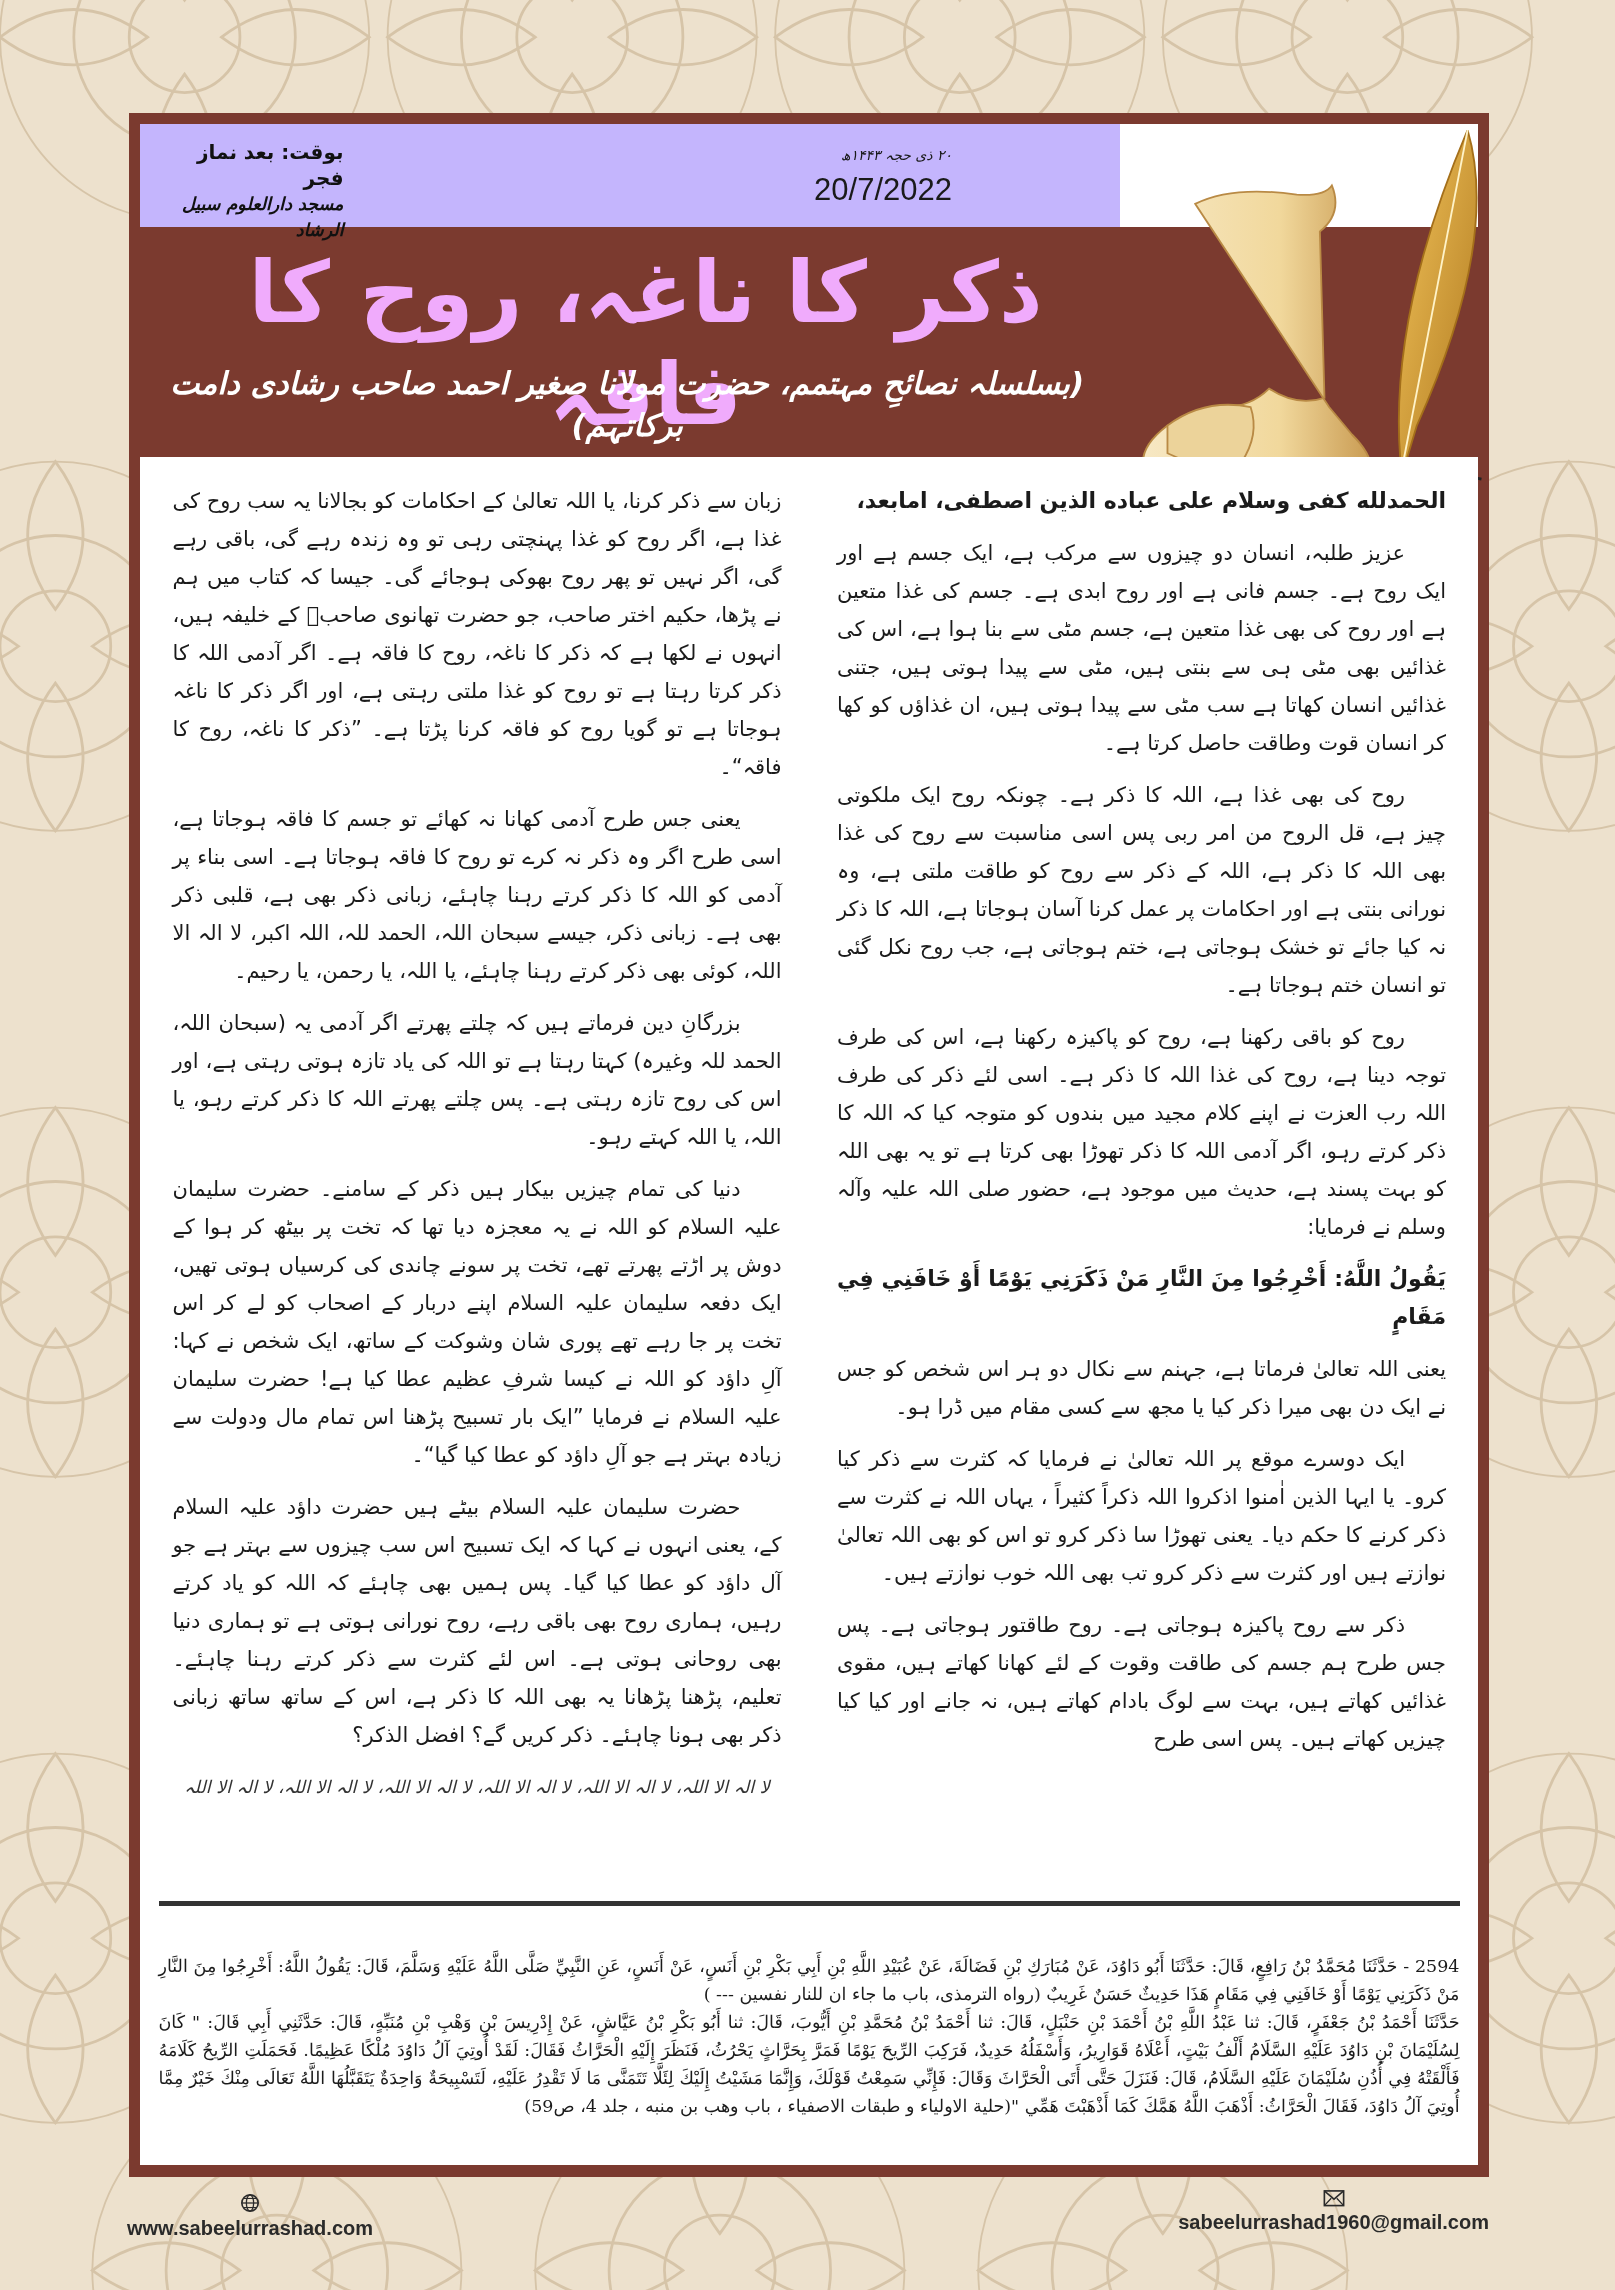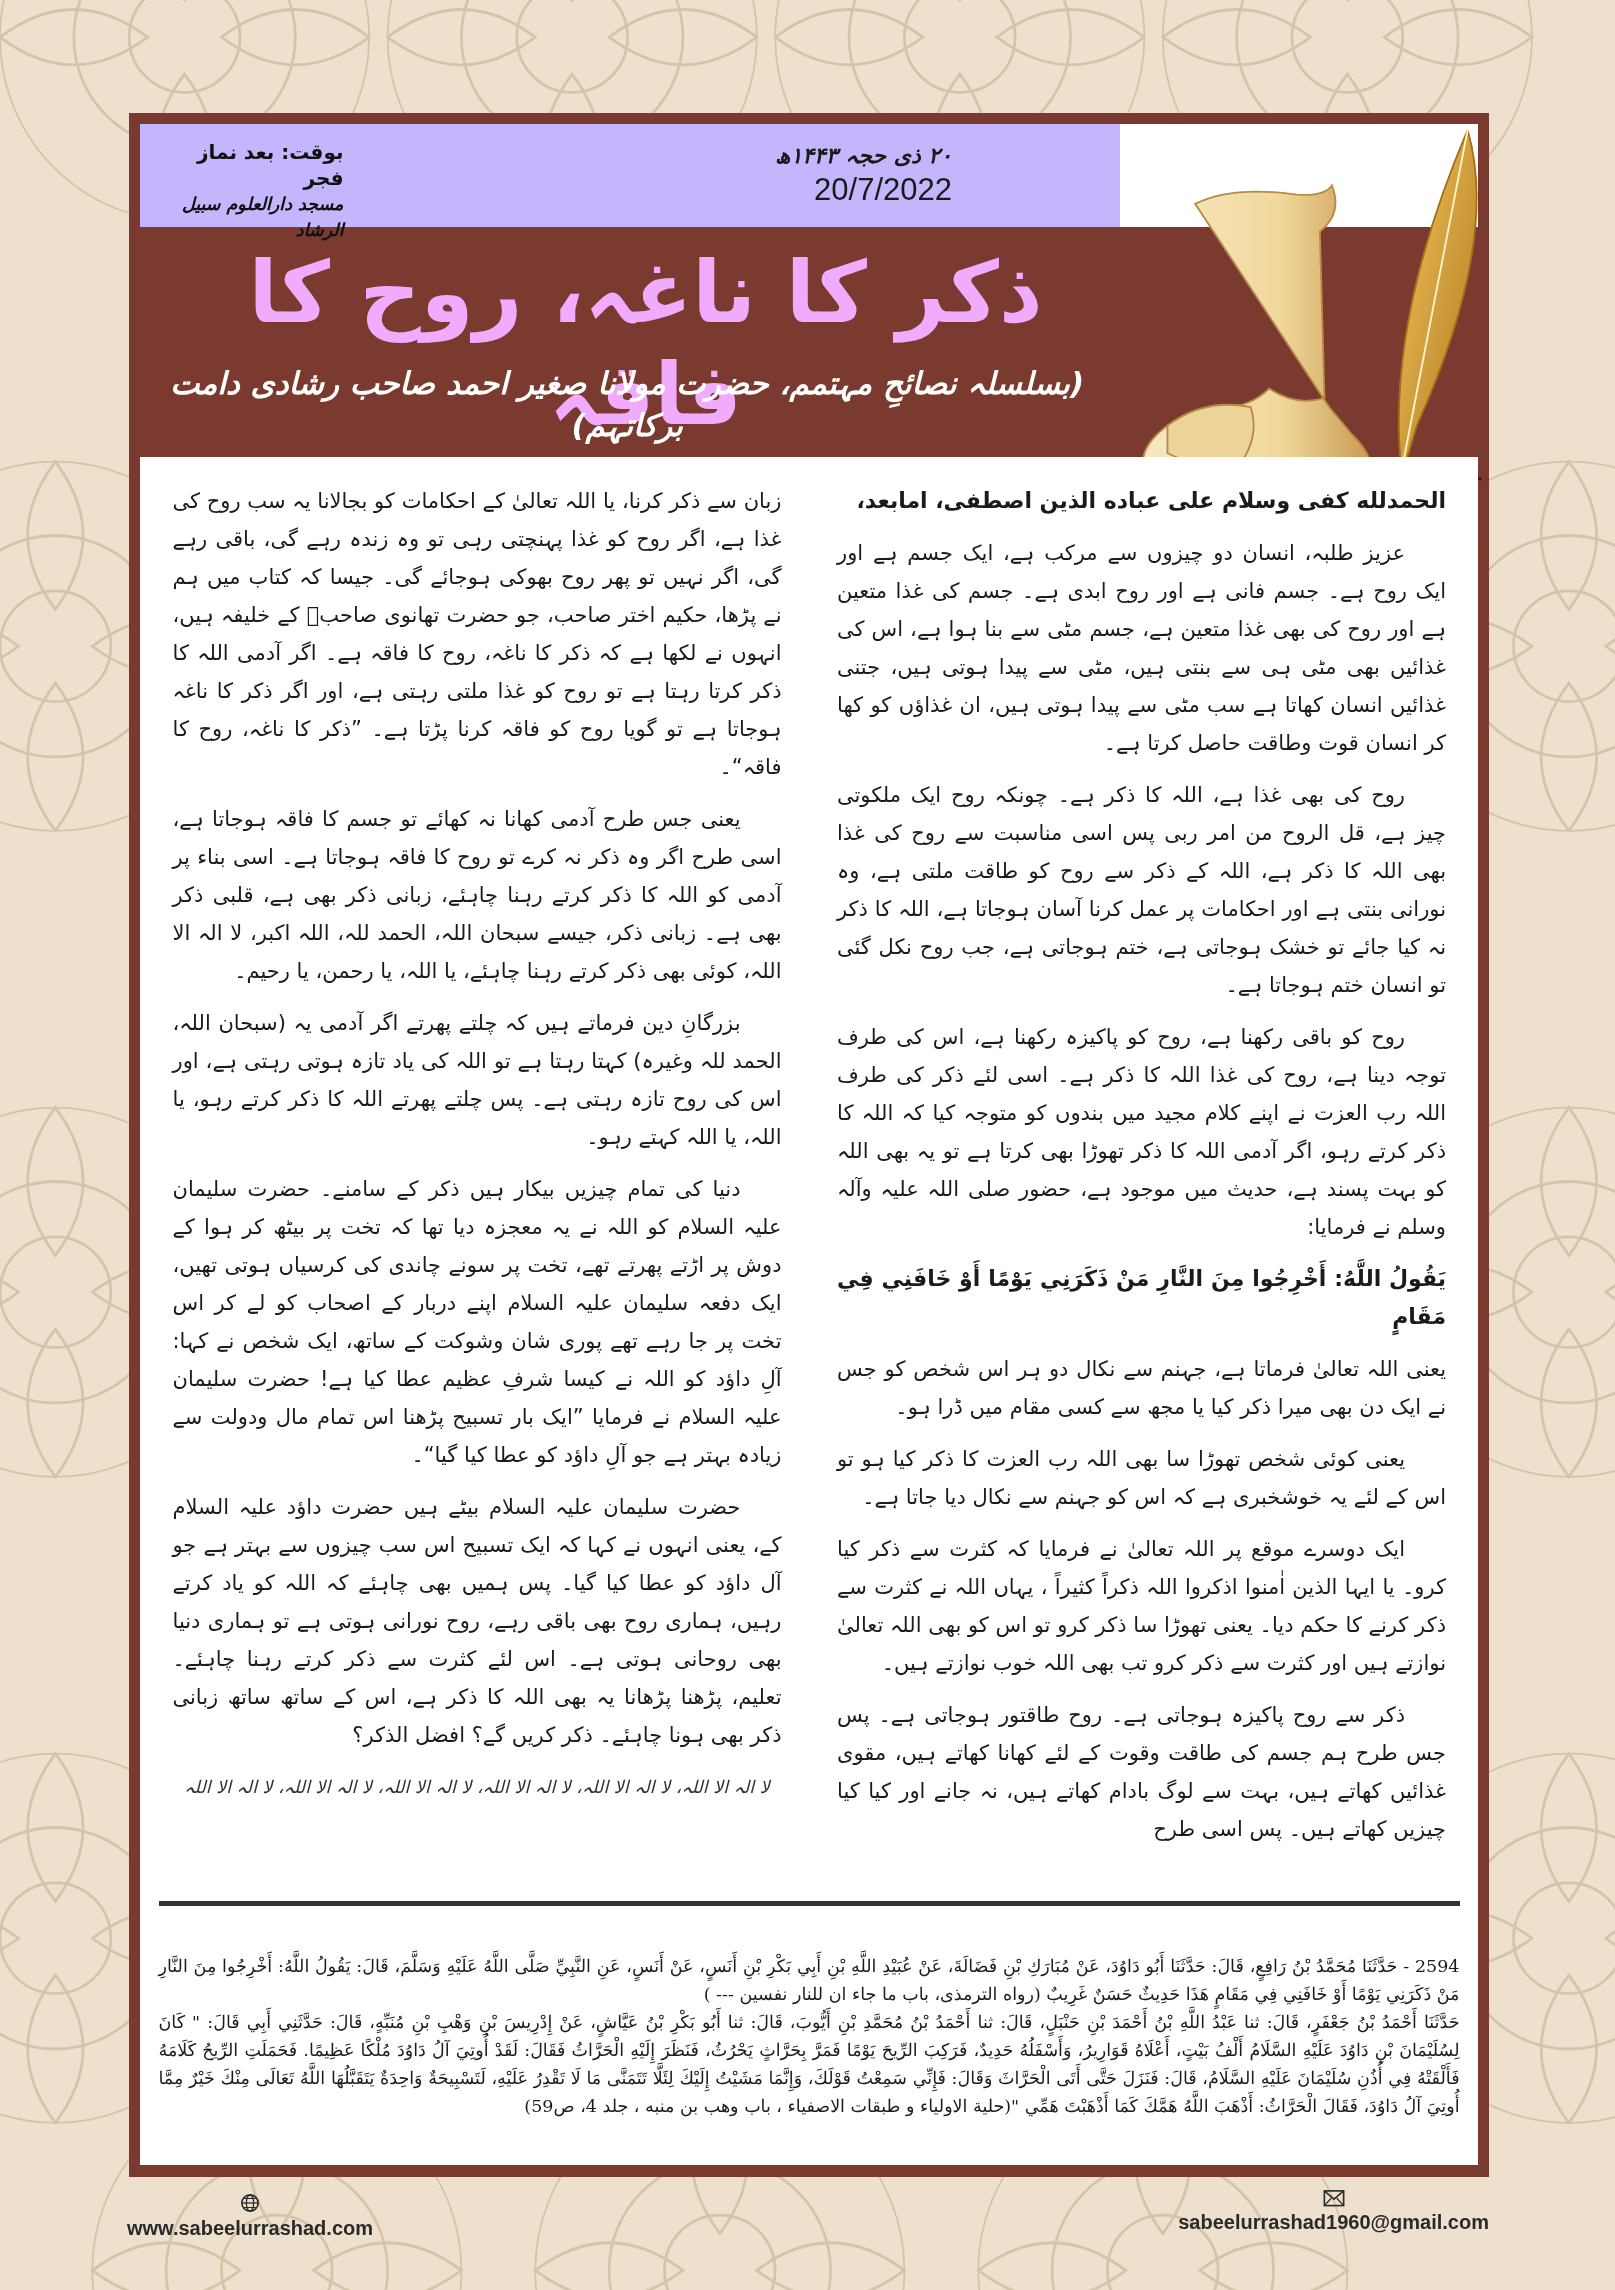--- a/index.html
+++ b/index.html
@@ -22,21 +22,21 @@
   }
   .timing {
     position:absolute; left:18.5px; top:14.8px; direction:rtl; text-align:right; width:185px;
     color:#111;
   }
   .timing .t1 { font-weight:bold; font-size:20px; line-height:26px; }
   .timing .t2 { font-style:italic; font-weight:bold; font-size:17.5px; line-height:26px; }
   .dates {
     position:absolute; left:609px; top:16.6px; width:203px; text-align:right; color:#1a1a1a;
   }
-  .dates .hijri { direction:rtl; font-weight:bold; font-style:italic; font-size:22px; line-height:29.5px; }
+  .dates .hijri { direction:rtl; font-weight:normal; font-style:italic; font-size:14px; line-height:29.5px; }
   .dates .greg { font-family:"Liberation Sans", sans-serif; font-size:31px; line-height:39px; }
   .title {
     position:absolute; left:55px; top:129px; width:923px; text-align:center;
     color:#f0abfc; font-weight:bold; font-size:85px; line-height:102px; direction:rtl;
     font-family:"DejaVu Sans", sans-serif;
   }
   .subtitle {
     position:absolute; left:9.2px; top:249px; width:978px; text-align:center;
     color:#ffffff; font-style:italic; font-weight:bold; font-size:31px; line-height:42px; direction:rtl;
   }
@@ -135,21 +135,20 @@
   </svg>
 
   <div class="content">
     <div class="col col-right">
       <p class="bismillah">الحمدلله کفی وسلام علی عباده الذین اصطفی، امابعد،</p>
       <p class="indent">عزیز طلبہ، انسان دو چیزوں سے مرکب ہے، ایک جسم ہے اور ایک روح ہے۔ جسم فانی ہے اور روح ابدی ہے۔ جسم کی غذا متعین ہے اور روح کی بھی غذا متعین ہے، جسم مٹی سے بنا ہوا ہے، اس کی غذائیں بھی مٹی ہی سے بنتی ہیں، مٹی سے پیدا ہوتی ہیں، جتنی غذائیں انسان کھاتا ہے سب مٹی سے پیدا ہوتی ہیں، ان غذاؤں کو کھا کر انسان قوت وطاقت حاصل کرتا ہے۔</p>
       <p class="indent">روح کی بھی غذا ہے، اللہ کا ذکر ہے۔ چونکہ روح ایک ملکوتی چیز ہے، قل الروح من امر ربی پس اسی مناسبت سے روح کی غذا بھی اللہ کا ذکر ہے، اللہ کے ذکر سے روح کو طاقت ملتی ہے، وہ نورانی بنتی ہے اور احکامات پر عمل کرنا آسان ہوجاتا ہے، اللہ کا ذکر نہ کیا جائے تو خشک ہوجاتی ہے، ختم ہوجاتی ہے، جب روح نکل گئی تو انسان ختم ہوجاتا ہے۔</p>
       <p class="indent">روح کو باقی رکھنا ہے، روح کو پاکیزہ رکھنا ہے، اس کی طرف توجہ دینا ہے، روح کی غذا اللہ کا ذکر ہے۔ اسی لئے ذکر کی طرف اللہ رب العزت نے اپنے کلام مجید میں بندوں کو متوجہ کیا کہ اللہ کا ذکر کرتے رہو، اگر آدمی اللہ کا ذکر تھوڑا بھی کرتا ہے تو یہ بھی اللہ کو بہت پسند ہے، حدیث میں موجود ہے، حضور صلی اللہ علیہ وآلہ وسلم نے فرمایا:</p>
       <p class="arabic-q">يَقُولُ اللَّهُ: أَخْرِجُوا مِنَ النَّارِ مَنْ ذَكَرَنِي يَوْمًا أَوْ خَافَنِي فِي مَقَامٍ</p>
       <p>یعنی اللہ تعالیٰ فرماتا ہے، جہنم سے نکال دو ہر اس شخص کو جس نے ایک دن بھی میرا ذکر کیا یا مجھ سے کسی مقام میں ڈرا ہو۔</p>
-      <p class="indent">یعنی کوئی شخص تھوڑا سا بھی اللہ رب العزت کا ذکر کیا ہو تو اس کے لئے یہ خوشخبری ہے کہ اس کو جہنم سے نکال دیا جاتا ہے۔</p>
       <p class="indent">ایک دوسرے موقع پر اللہ تعالیٰ نے فرمایا کہ کثرت سے ذکر کیا کرو۔ یا ایہا الذین اٰمنوا اذکروا اللہ ذکراً کثیراً ، یہاں اللہ نے کثرت سے ذکر کرنے کا حکم دیا۔ یعنی تھوڑا سا ذکر کرو تو اس کو بھی اللہ تعالیٰ نوازتے ہیں اور کثرت سے ذکر کرو تب بھی اللہ خوب نوازتے ہیں۔</p>
       <p class="indent">ذکر سے روح پاکیزہ ہوجاتی ہے۔ روح طاقتور ہوجاتی ہے۔ پس جس طرح ہم جسم کی طاقت وقوت کے لئے کھانا کھاتے ہیں، مقوی غذائیں کھاتے ہیں، بہت سے لوگ بادام کھاتے ہیں، نہ جانے اور کیا کیا چیزیں کھاتے ہیں۔ پس اسی طرح</p>
     </div>
 
     <div class="col col-left">
       <p>زبان سے ذکر کرنا، یا اللہ تعالیٰ کے احکامات کو بجالانا یہ سب روح کی غذا ہے، اگر روح کو غذا پہنچتی رہی تو وہ زندہ رہے گی، باقی رہے گی، اگر نہیں تو پھر روح بھوکی ہوجائے گی۔ جیسا کہ کتاب میں ہم نے پڑھا، حکیم اختر صاحب، جو حضرت تھانوی صاحبؒ کے خلیفہ ہیں، انہوں نے لکھا ہے کہ ذکر کا ناغہ، روح کا فاقہ ہے۔ اگر آدمی اللہ کا ذکر کرتا رہتا ہے تو روح کو غذا ملتی رہتی ہے، اور اگر ذکر کا ناغہ ہوجاتا ہے تو گویا روح کو فاقہ کرنا پڑتا ہے۔ ”ذکر کا ناغہ، روح کا فاقہ“۔</p>
       <p class="indent">یعنی جس طرح آدمی کھانا نہ کھائے تو جسم کا فاقہ ہوجاتا ہے، اسی طرح اگر وہ ذکر نہ کرے تو روح کا فاقہ ہوجاتا ہے۔ اسی بناء پر آدمی کو اللہ کا ذکر کرتے رہنا چاہئے، زبانی ذکر بھی ہے، قلبی ذکر بھی ہے۔ زبانی ذکر، جیسے سبحان اللہ، الحمد للہ، اللہ اکبر، لا الہ الا اللہ، کوئی بھی ذکر کرتے رہنا چاہئے، یا اللہ، یا رحمن، یا رحیم۔</p>
       <p class="indent">بزرگانِ دین فرماتے ہیں کہ چلتے پھرتے اگر آدمی یہ (سبحان اللہ، الحمد للہ وغیرہ) کہتا رہتا ہے تو اللہ کی یاد تازہ ہوتی رہتی ہے، اور اس کی روح تازہ رہتی ہے۔ پس چلتے پھرتے اللہ کا ذکر کرتے رہو، یا اللہ، یا اللہ کہتے رہو۔</p>
       <p class="indent">دنیا کی تمام چیزیں بیکار ہیں ذکر کے سامنے۔ حضرت سلیمان علیہ السلام کو اللہ نے یہ معجزہ دیا تھا کہ تخت پر بیٹھ کر ہوا کے دوش پر اڑتے پھرتے تھے، تخت پر سونے چاندی کی کرسیاں ہوتی تھیں، ایک دفعہ سلیمان علیہ السلام اپنے دربار کے اصحاب کو لے کر اس تخت پر جا رہے تھے پوری شان وشوکت کے ساتھ، ایک شخص نے کہا: آلِ داؤد کو اللہ نے کیسا شرفِ عظیم عطا کیا ہے! حضرت سلیمان علیہ السلام نے فرمایا ”ایک بار تسبیح پڑھنا اس تمام مال ودولت سے زیادہ بہتر ہے جو آلِ داؤد کو عطا کیا گیا“۔</p>
       <p class="indent">حضرت سلیمان علیہ السلام بیٹے ہیں حضرت داؤد علیہ السلام کے، یعنی انہوں نے کہا کہ ایک تسبیح اس سب چیزوں سے بہتر ہے جو آل داؤد کو عطا کیا گیا۔ پس ہمیں بھی چاہئے کہ اللہ کو یاد کرتے رہیں، ہماری روح بھی باقی رہے، روح نورانی ہوتی ہے تو ہماری دنیا بھی روحانی ہوتی ہے۔ اس لئے کثرت سے ذکر کرتے رہنا چاہئے۔ تعلیم، پڑھنا پڑھانا یہ بھی اللہ کا ذکر ہے، اس کے ساتھ ساتھ زبانی ذکر بھی ہونا چاہئے۔ ذکر کریں گے؟ افضل الذکر؟</p>

